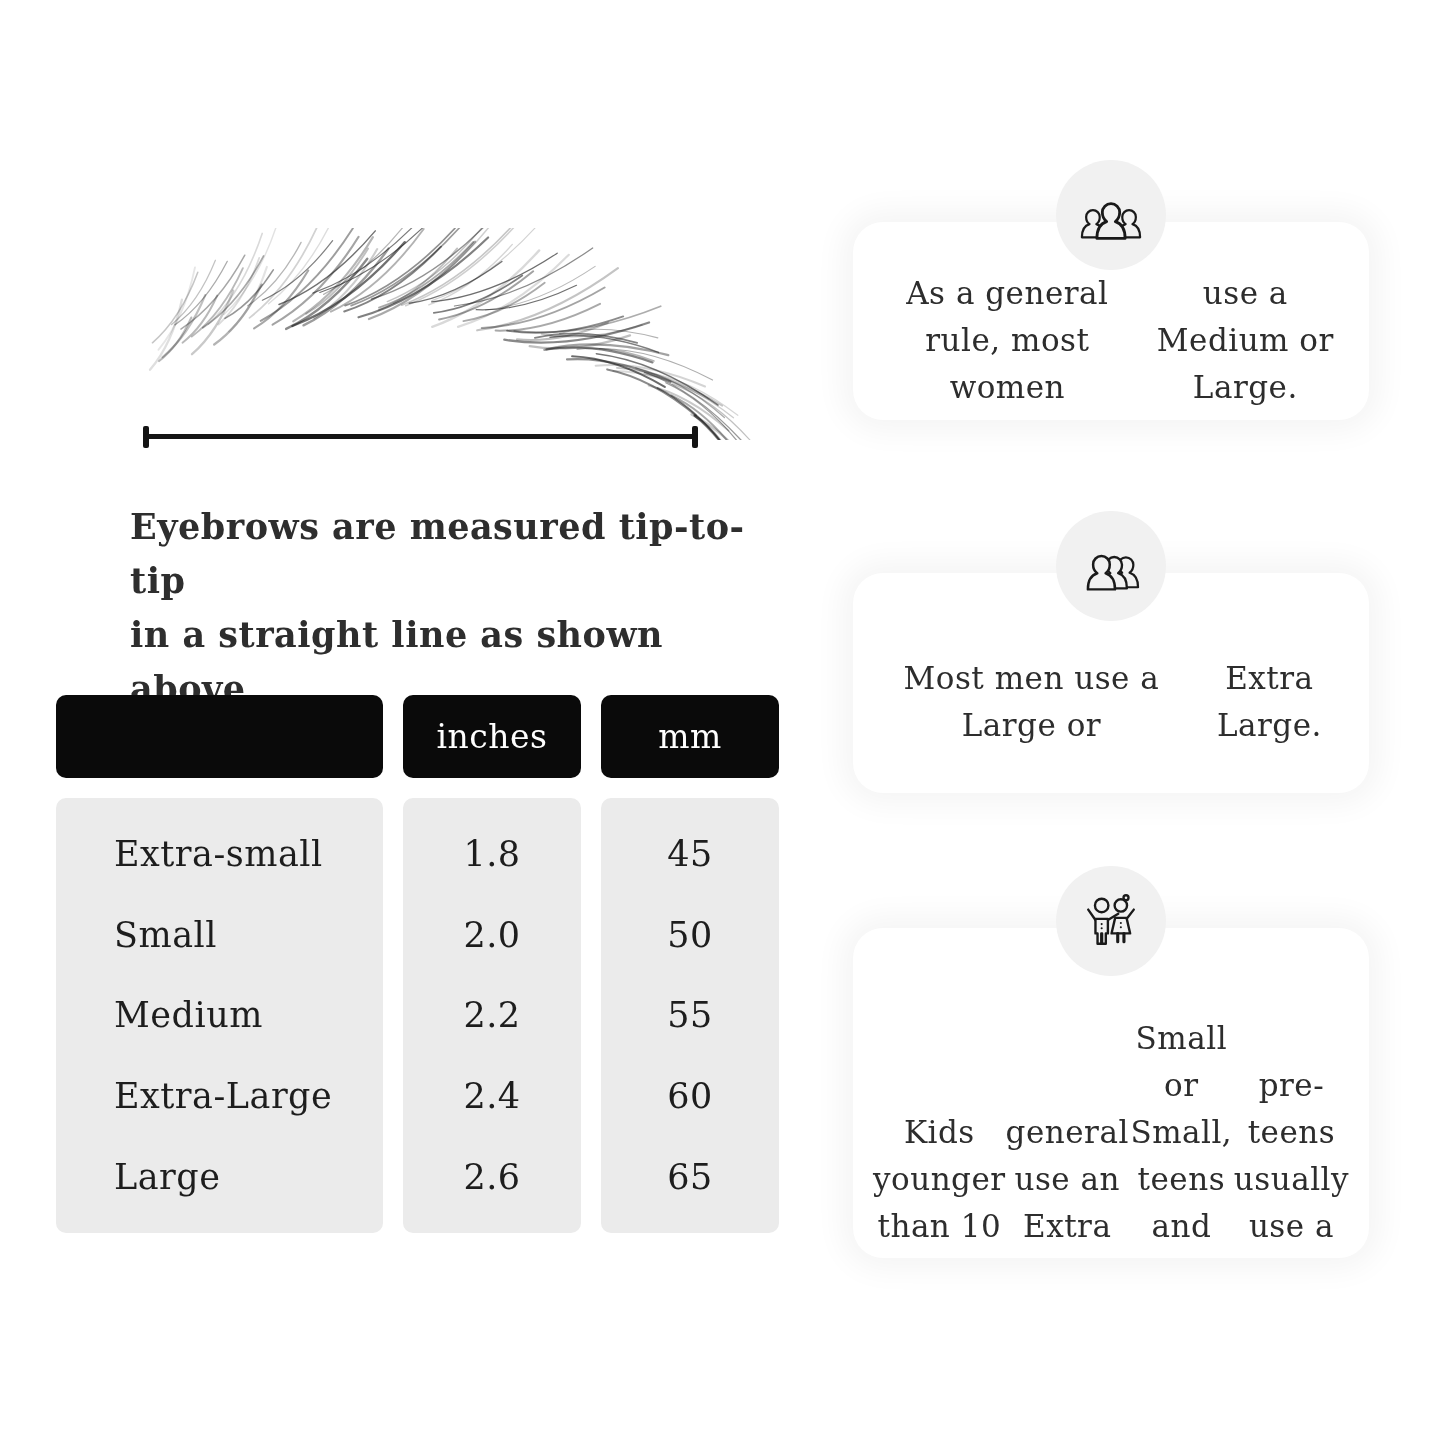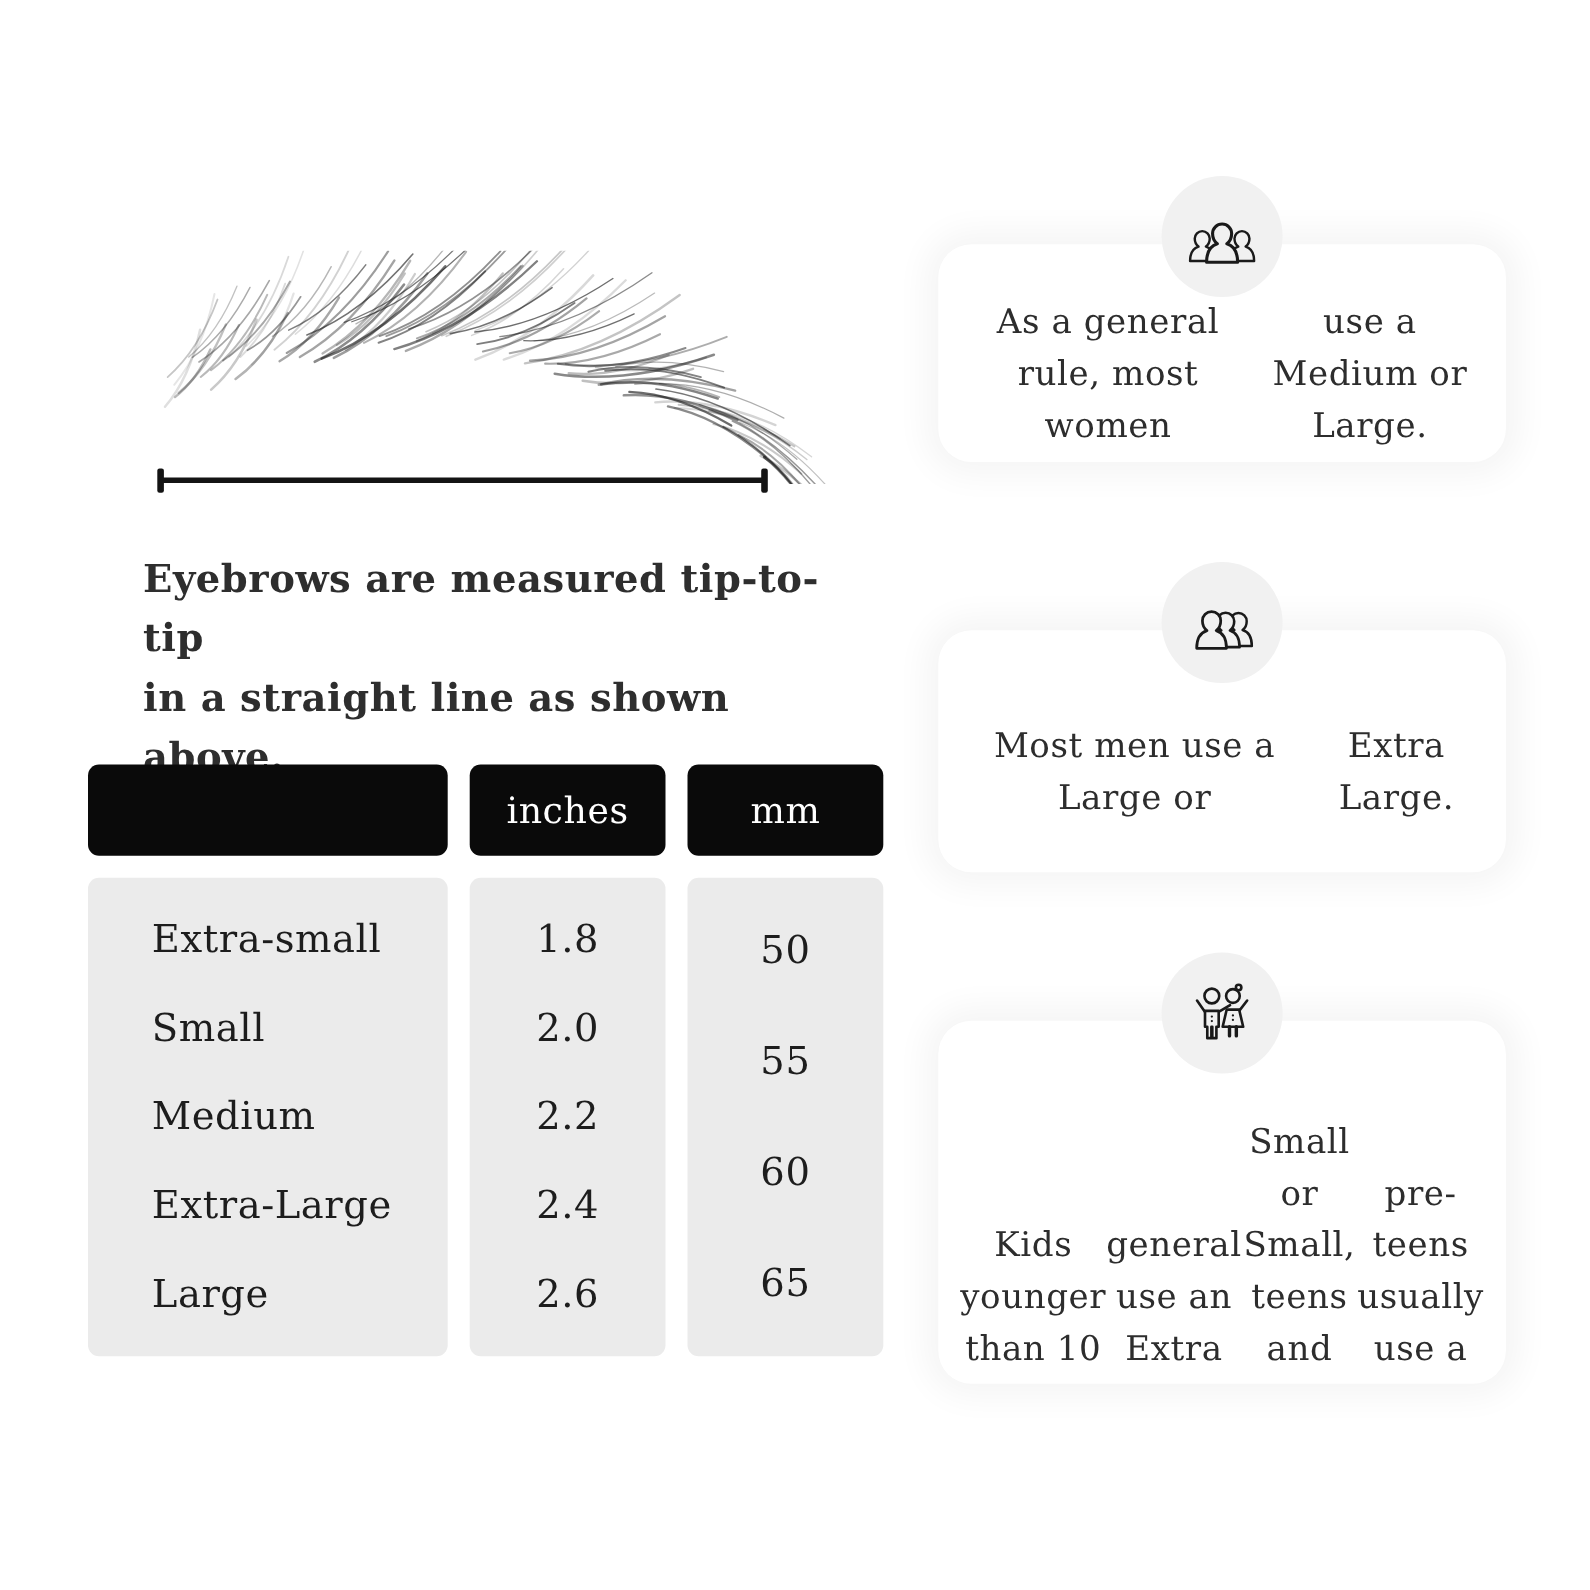--- a/index.html
+++ b/index.html
@@ -33,21 +33,21 @@
 
   
   .caption{
     position:absolute;left:130px;top:500px;width:640px;
     font-size:35px;line-height:54px;color:#2e2e2e;letter-spacing:0.5px;
   }
   .caption span{display:block;font-weight:bold;}
 
   
   .size-table{
-    position:absolute;left:80px;top:695px;
+    position:absolute;left:56px;top:695px;
     display:grid;
     grid-template-columns:327px 178px 178px;
     grid-template-rows:83px 435px;
     column-gap:8px;row-gap:10px;gap:20px;
   }
   .th{
     background:#0a0a0a;border-radius:10px;
     display:flex;align-items:center;justify-content:center;
     color:#ffffff;font-size:33px;letter-spacing:0.5px;
   }
@@ -213,20 +213,21 @@
       <div class="cell">Large</div>
     </div>
     <div class="tbody-col vals">
       <div class="cell">1.8</div>
       <div class="cell">2.0</div>
       <div class="cell">2.2</div>
       <div class="cell">2.4</div>
       <div class="cell">2.6</div>
     </div>
     <div class="tbody-col vals">
+      <div class="cell">45</div>
       <div class="cell">50</div>
       <div class="cell">55</div>
       <div class="cell">60</div>
       <div class="cell">65</div>
     </div>
   </div>
 
   <section class="card card-1">
     <div class="icon-circle">
       <svg class="icon-svg" viewBox="0 0 64 50">

